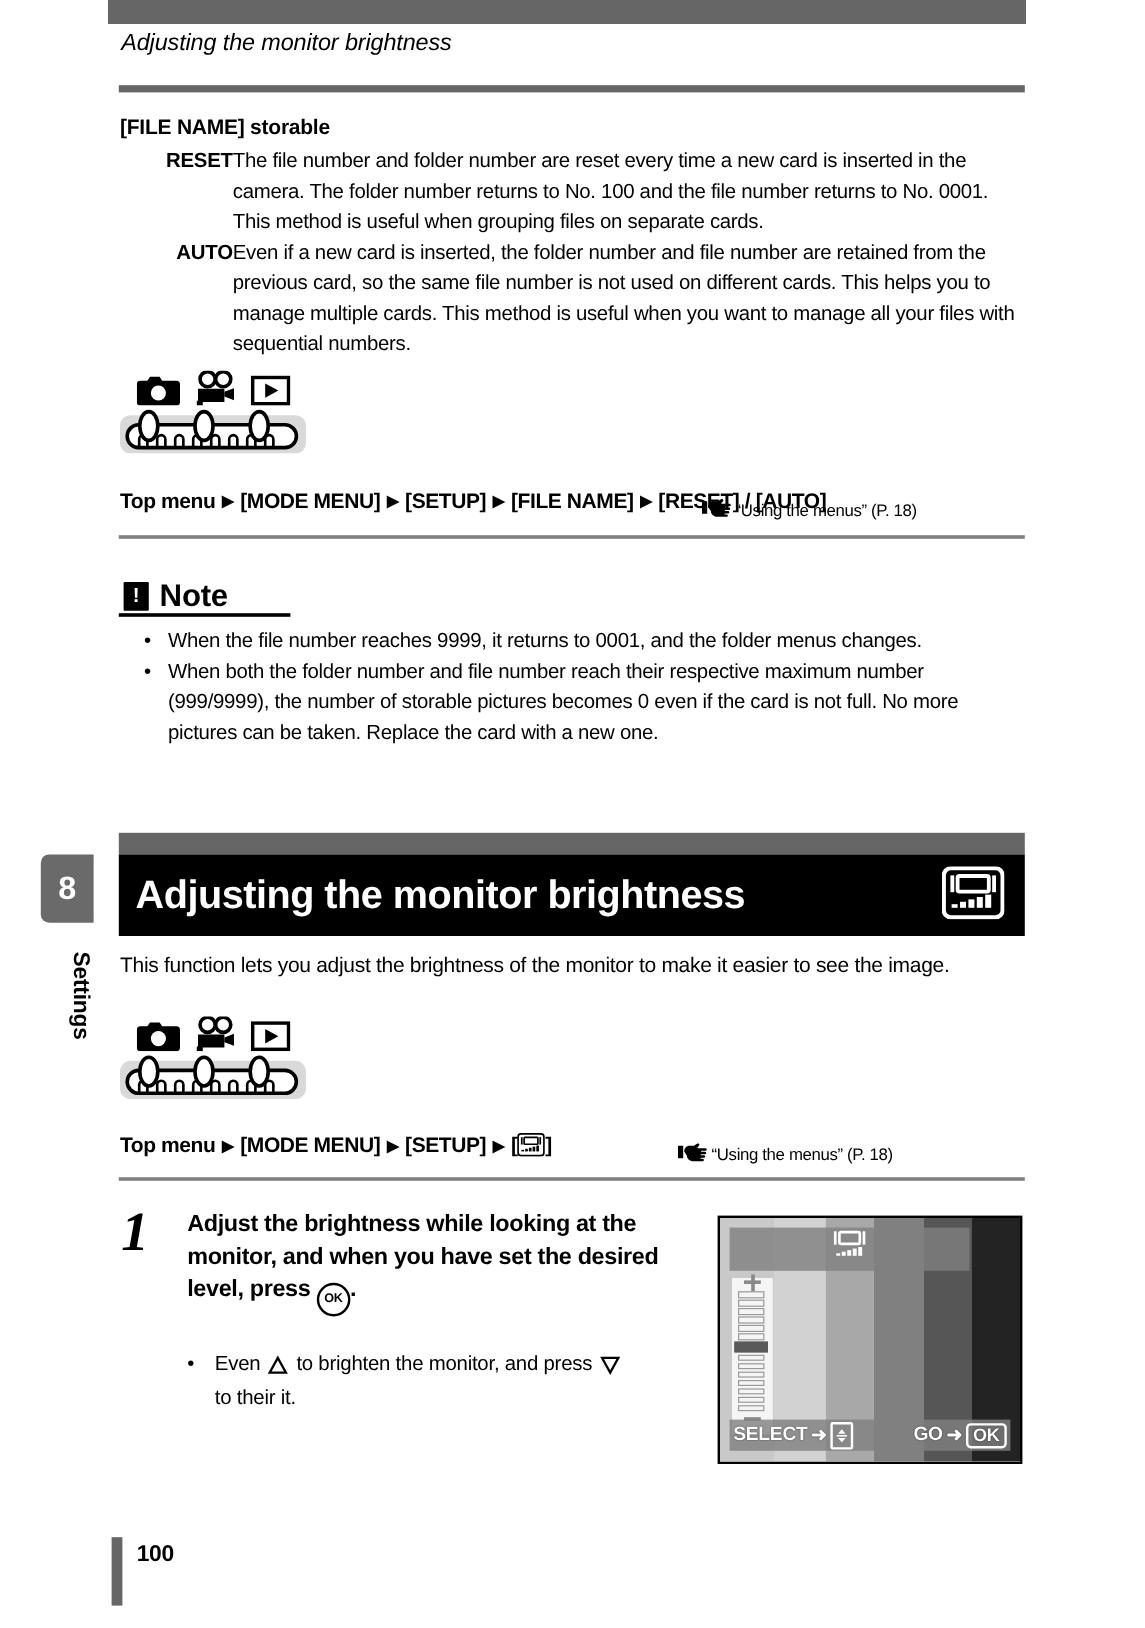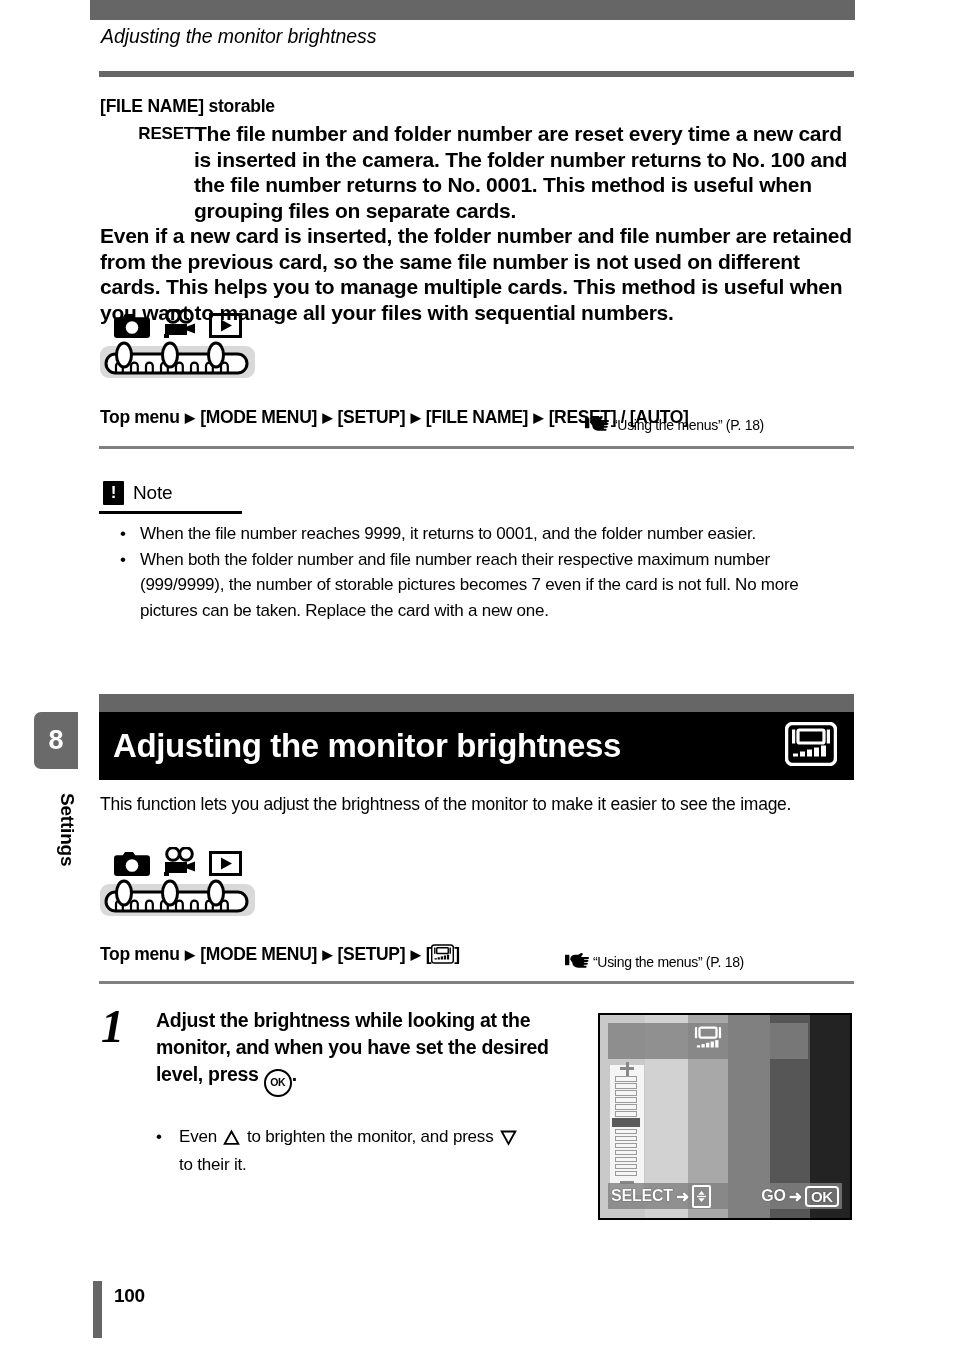--- a/index.html
+++ b/index.html
@@ -39,21 +39,21 @@
   }
   .defrow { display: flex; margin-bottom: 0px; }
   .defterm {
     width: 94px; flex: 0 0 94px;
     font-size: 17px; font-weight: bold; letter-spacing: -0.2px;
     line-height: 25.5px;
     text-align: right;
   }
   .defbody {
     flex: 1;
-    font-size: 21px; line-height: 25.5px; letter-spacing: -0.25px; font-weight: bold;
+    font-size: 17px; line-height: 25.5px; letter-spacing: -0.25px;
   }
 
   
   .modegroup { position: absolute; }
   .mode-icons { display: flex; align-items: flex-end; gap: 11px; height: 30px; padding-left: 14px;}
   .icon-camera { width: 36px; height: 27px; position: relative; }
   .icon-movie  { width: 37px; height: 29px; position: relative; }
   .icon-play   { width: 33px; height: 25px; position: relative; }
 
   .dial {
@@ -84,21 +84,21 @@
   .note-head {
     position: absolute; left: 103px; top: 481px;
     display: flex; align-items: center; gap: 9px;
   }
   .note-badge {
     width: 21px; height: 24px; background: #000;
     color: #fff; font-weight: bold; font-size: 17px;
     display: flex; align-items: center; justify-content: center;
     border-radius: 1px;
   }
-  .note-label { font-size: 19px; font-weight: normal; letter-spacing: -0.2px; }
+  .note-label { font-size: 26px; font-weight: bold; letter-spacing: -0.2px; }
   .note-underline {
     position: absolute; left: 99px; top: 511px; width: 143px; height: 3px; background: #000;
   }
   .note-list { position: absolute; left: 120px; top: 521px; width: 737px; }
   .note-item {
     display: flex; font-size: 17px; line-height: 25.5px; letter-spacing: -0.25px;
     margin-bottom: 0px;
   }
   .note-bullet { flex: 0 0 20px; }
 
@@ -232,20 +232,21 @@
 <div class="rule-under-head"></div>
 
 <div class="sec-title">[FILE NAME] storable</div>
 
 <div class="deftable">
   <div class="defrow">
     <div class="defterm">RESET</div>
     <div class="defbody">The file number and folder number are reset every time a new card is inserted in the camera. The folder number returns to No. 100 and the file number returns to No. 0001. This method is useful when grouping files on separate cards.</div>
   </div>
   <div class="defrow">
+    <div class="defterm">AUTO</div>
     <div class="defbody">Even if a new card is inserted, the folder number and file number are retained from the previous card, so the same file number is not used on different cards. This helps you to manage multiple cards. This method is useful when you want to manage all your files with sequential numbers.</div>
   </div>
 </div>
 
 <div class="modegroup" style="left:100px; top:308px;">
   <div class="mode-icons">
     <span class="icon-camera">
       <svg viewBox="0 0 36 27" width="36" height="27">
         <path fill="#000" d="M11 3 h8 l2.2 3.2 H33 a3 3 0 0 1 3 3 V24 a3 3 0 0 1 -3 3 H3 a3 3 0 0 1 -3 -3 V9.2 a3 3 0 0 1 3 -3 h5.8 Z"></path>
         <circle cx="18" cy="16.5" r="6.3" fill="#fff"></circle>
@@ -312,25 +313,25 @@
 <div class="rule-thin" style="top:446px;"></div>
 
 <div class="note-head">
   <span class="note-badge">!</span>
   <span class="note-label">Note</span>
 </div>
 <div class="note-underline"></div>
 <div class="note-list">
   <div class="note-item">
     <span class="note-bullet">•</span>
-    <span>When the file number reaches 9999, it returns to 0001, and the folder number easier.</span>
+    <span>When the file number reaches 9999, it returns to 0001, and the folder menus changes.</span>
   </div>
   <div class="note-item">
     <span class="note-bullet">•</span>
-    <span>When both the folder number and file number reach their respective maximum number (999/9999), the number of storable pictures becomes 7 even if the card is not full. No more pictures can be taken. Replace the card with a new one.</span>
+    <span>When both the folder number and file number reach their respective maximum number (999/9999), the number of storable pictures becomes 0 even if the card is not full. No more pictures can be taken. Replace the card with a new one.</span>
   </div>
 </div>
 
 <div class="chap-tab">
   <span class="chap-num">8</span>
 </div>
 <div class="chap-label">Settings</div>
 
 <div class="banner-gray"></div>
 <div class="banner">

